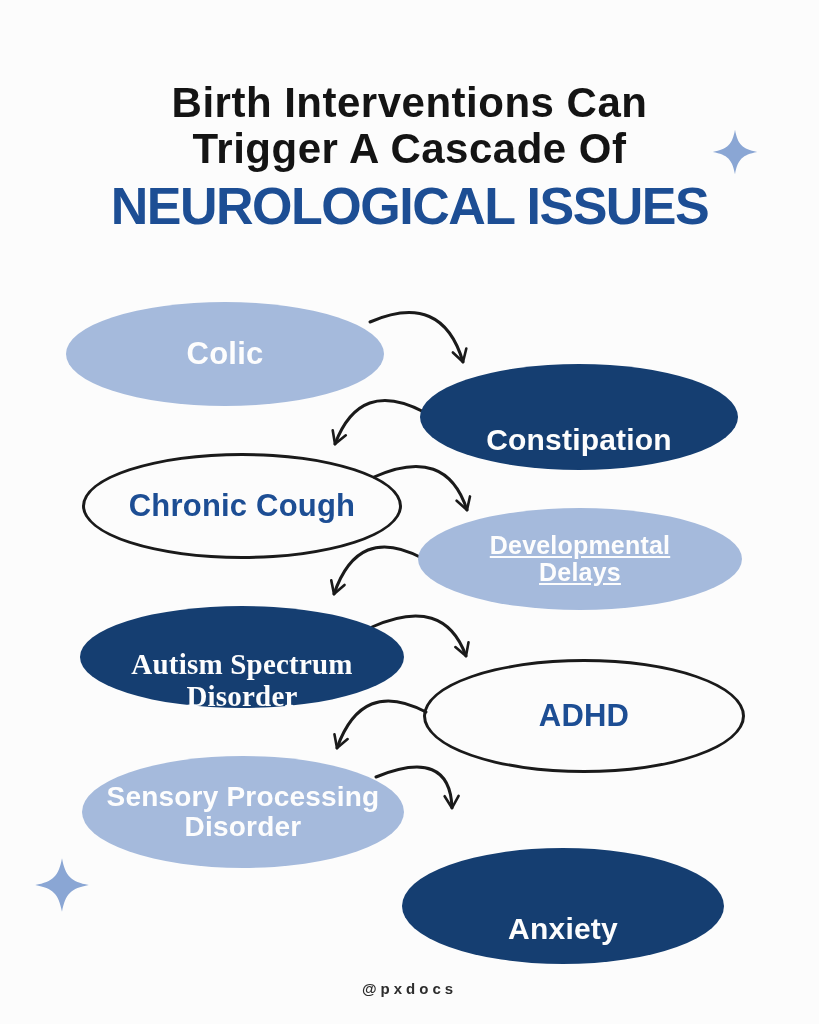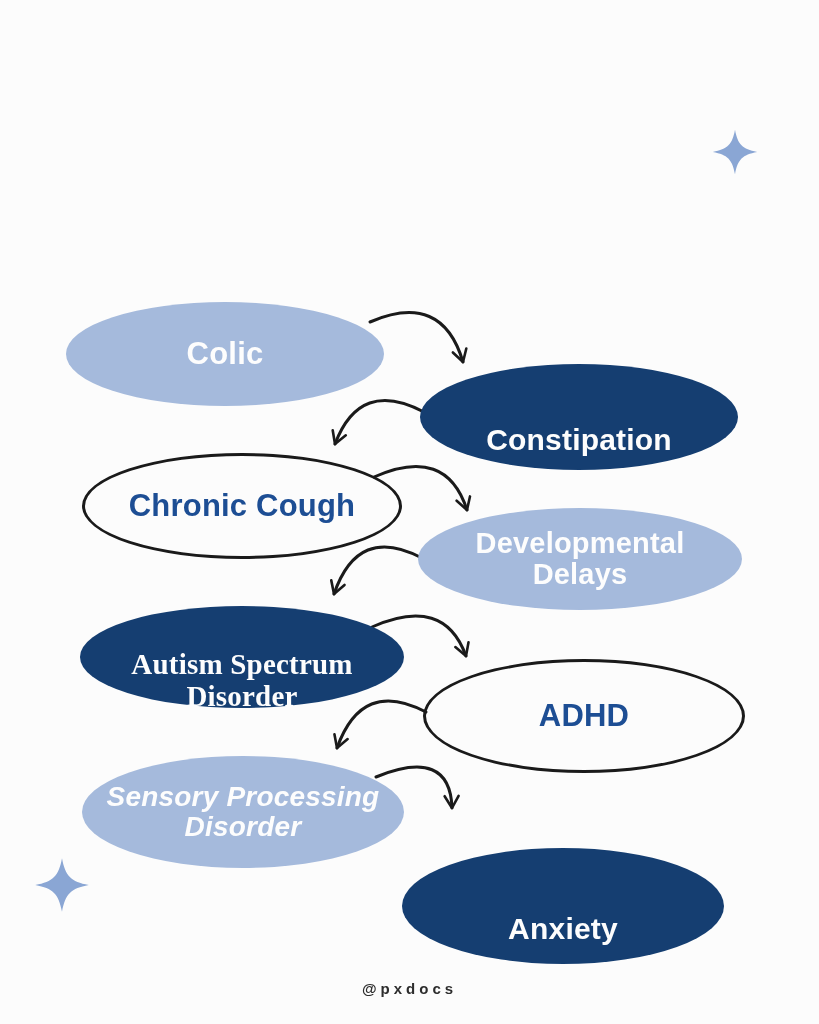--- a/index.html
+++ b/index.html
@@ -67,20 +67,25 @@
   .watermark{
     position:absolute;top:980px;left:0;width:100%;text-align:center;
     font-size:15px;font-weight:600;letter-spacing:4px;color:var(--watermark_ink);
   }
 </style>
 </head>
 <body>
 
 <div class="canvas">
 
+  <div class="title-block">
+    <div class="title-line">Birth Interventions Can</div>
+    <div class="title-line">Trigger A Cascade Of</div>
+    <div class="title-accent">NEUROLOGICAL ISSUES</div>
+  </div>
 
   <div class="sparkle" style="left:711px;top:128px;">
     <svg width="48" height="48" viewBox="-26 -26 52 52">
       <path d="M0 -24 C 3 -8 8 -3 24 0 C 8 3 3 8 0 24 C -3 8 -8 3 -24 0 C -8 -3 -3 -8 0 -24 Z" fill="var(--sparkle_blue)"></path>
     </svg>
   </div>
   <div class="sparkle" style="left:33px;top:856px;">
     <svg width="58" height="58" viewBox="-26 -26 52 52">
       <path d="M0 -24 C 3 -8 8 -3 24 0 C 8 3 3 8 0 24 C -3 8 -8 3 -24 0 C -8 -3 -3 -8 0 -24 Z" fill="var(--sparkle_blue)"></path>
     </svg>
@@ -107,34 +112,34 @@
 
   <div class="node navy" style="left:420px;top:364px;width:318px;height:106px;">
     <span style="font-size:30px;">Constipation</span>
   </div>
 
   <div class="node outline" style="left:82px;top:453px;width:320px;height:106px;">
     <span style="font-size:31px;">Chronic Cough</span>
   </div>
 
   <div class="node light" style="left:418px;top:508px;width:324px;height:102px;">
-    <span style="font-size:29px;">Developmental
+    <span style="font-size:25px;text-decoration:underline;">Developmental
 Delays</span>
   </div>
 
   <div class="node navy" style="left:80px;top:606px;width:324px;height:102px;">
     <span style="font-size:29px;font-family:Liberation Serif, serif;">Autism Spectrum
 Disorder</span>
   </div>
 
   <div class="node outline" style="left:423px;top:659px;width:322px;height:114px;text-align:right;">
     <span style="font-size:31px;">ADHD</span>
   </div>
 
-  <div class="node light" style="left:82px;top:756px;width:322px;height:112px;font-style:italic;">
+  <div class="node light" style="left:82px;top:756px;width:322px;height:112px;">
     <span style="font-size:28px;">Sensory Processing
 Disorder</span>
   </div>
 
   <div class="node navy" style="left:402px;top:848px;width:322px;height:116px;">
     <span style="font-size:30px;">Anxiety</span>
   </div>
 
   <div class="watermark">@pxdocs</div>
 

